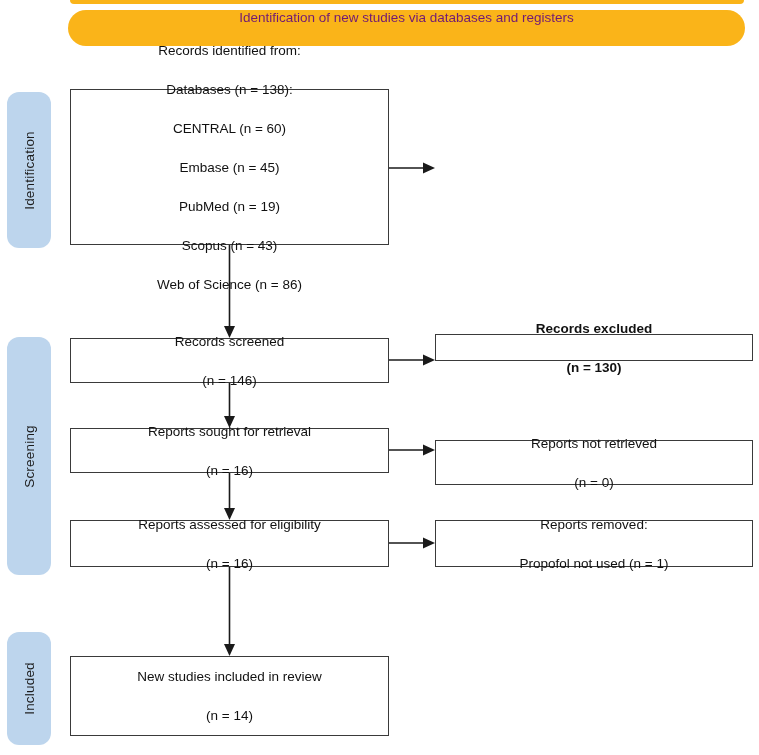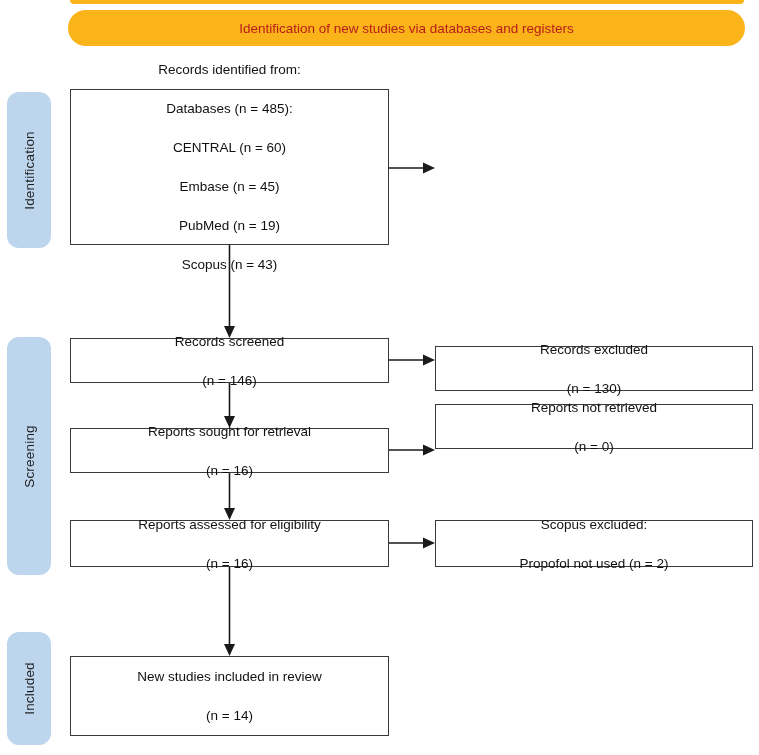--- a/index.html
+++ b/index.html
@@ -28,24 +28,24 @@
   }
   .banner {
     position: absolute;
     left: 68px;
     top: 10px;
     width: 677px;
     height: 36px;
     background: #FAB419;
     border-radius: 18px;
     display: flex;
-    align-items: center;
+    align-items: flex-start;
     justify-content: center;
     font-size: 13.5px;
-    color: #b91c1c;
+    color: #701a75;
   }
   .stage {
     position: absolute;
     left: 7px;
     width: 44px;
     background: #BDD5ED;
     border-radius: 12px;
     display: flex;
     align-items: center;
     justify-content: center;
@@ -74,23 +74,23 @@
     font-size: 13.5px;
     line-height: 19px;
     color: #111111;
     gap: 20px;
   }
   .box span { display: block; white-space: nowrap; }
 
   .box-identified       { left: 70px;  top: 89px;  width: 319px; height: 156px; }
   .box-removed          { left: 435px; top: 145px; width: 318px; height: 45px; }
   .box-screened         { left: 70px;  top: 338px; width: 319px; height: 45px; }
-  .box-excluded         { left: 435px; top: 346px; width: 318px; height: 45px; }
+  .box-excluded         { left: 435px; top: 334px; width: 318px; height: 27px; font-weight: bold; }
   .box-sought           { left: 70px;  top: 428px; width: 319px; height: 45px; align-items: center; }
-  .box-not-retrieved    { left: 435px; top: 404px; width: 318px; height: 45px; }
+  .box-not-retrieved    { left: 435px; top: 440px; width: 318px; height: 45px; }
   .box-assessed         { left: 70px;  top: 520px; width: 319px; height: 47px; }
   .box-reports-excluded { left: 435px; top: 520px; width: 318px; height: 47px; }
   .box-included         { left: 70px;  top: 656px; width: 319px; height: 80px; }
 
   .arrows {
     position: absolute;
     left: 0;
     top: 0;
     pointer-events: none;
   }
@@ -113,25 +113,26 @@
   </div>
   <div class="stage stage-screening">
     <span class="vtext">Screening</span>
   </div>
   <div class="stage stage-included">
     <span class="vtext">Included</span>
   </div>
 
   <div class="box box-identified">
     <span>Records identified from:</span>
-    <span>Databases (n = 485):</span>
+    <span>Databases (n = 138):</span>
     <span>CENTRAL (n = 60)</span>
     <span>Embase (n = 45)</span>
     <span>PubMed (n = 19)</span>
     <span>Scopus (n = 43)</span>
+    <span>Web of Science (n = 86)</span>
   </div>
 
 
   <div class="box box-screened">
     <span>Records screened</span>
     <span>(n = 146)</span>
   </div>
 
   <div class="box box-excluded">
     <span>Records excluded</span>
@@ -147,22 +148,22 @@
     <span>Reports not retrieved</span>
     <span>(n = 0)</span>
   </div>
 
   <div class="box box-assessed">
     <span>Reports assessed for eligibility</span>
     <span>(n = 16)</span>
   </div>
 
   <div class="box box-reports-excluded">
-    <span>Scopus excluded:</span>
-    <span>Propofol not used (n = 2)</span>
+    <span>Reports removed:</span>
+    <span>Propofol not used (n = 1)</span>
   </div>
 
   <div class="box box-included">
     <span>New studies included in review</span>
     <span>(n = 14)</span>
   </div>
 
   <svg class="arrows" width="759" height="755" viewBox="0 0 759 755">
 
     <g>

